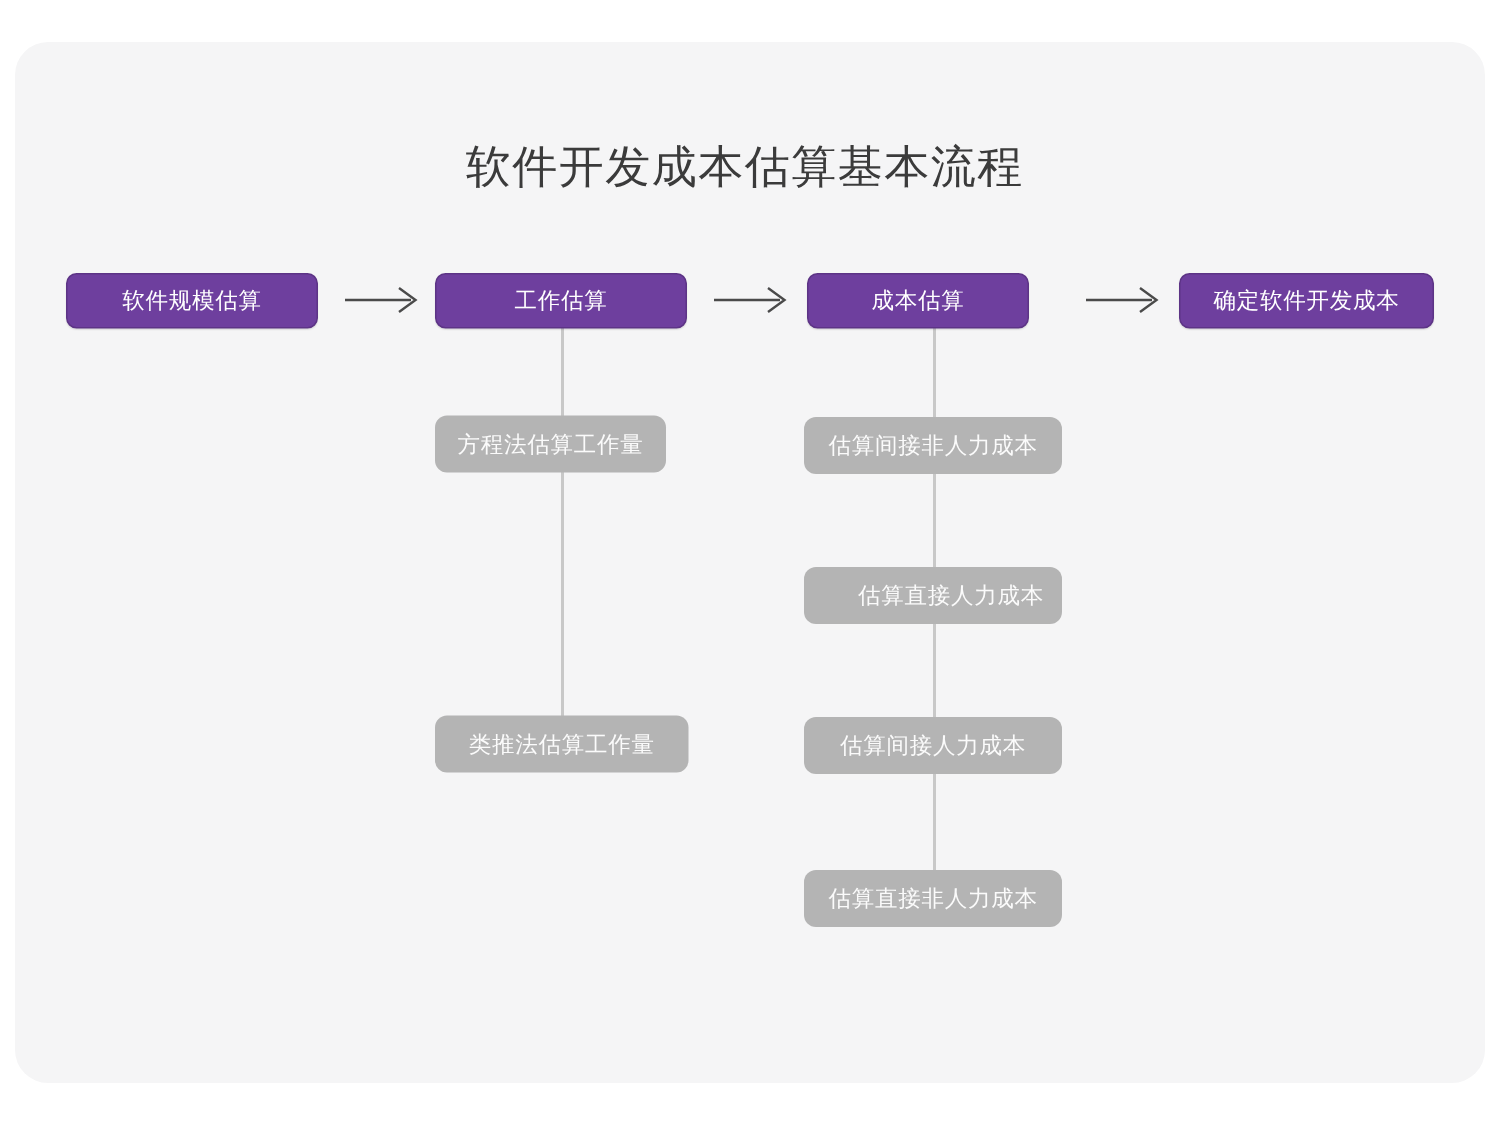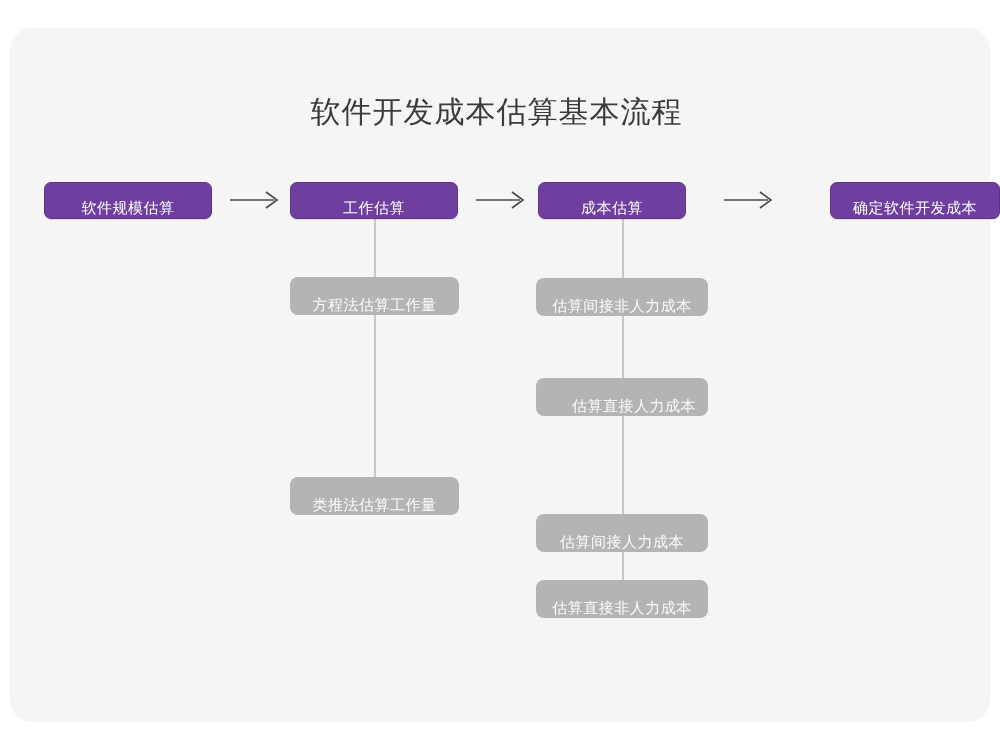--- a/index.html
+++ b/index.html
@@ -48,21 +48,21 @@
     position: absolute;
     width: 2px;
     background: #c8c8c8;
   }
 
   
   .node {
     position: absolute;
     box-sizing: border-box;
     display: flex;
-    align-items: flex-end;
+    align-items: center;
     justify-content: center;
     border-radius: 7px;
     color: #ffffff;
     white-space: nowrap;
   }
 
   .node.primary {
     background: #6e3f9e;
     border: 1px solid #5d3486;
     height: 37px;
@@ -120,42 +120,42 @@
 
   <div class="node primary" style="left:538px; top:182px; width:148px;">
     <span>成本估算</span>
   </div>
 
   <svg class="arrow" style="left:722px; top:188px; width:54px; height:24px;" viewBox="0 0 54 24">
     <line x1="2" y1="12" x2="46" y2="12" stroke="#4a4a4a" stroke-width="1.6"></line>
     <polyline points="38,4 49,12 38,20" fill="none" stroke="#4a4a4a" stroke-width="1.6"></polyline>
   </svg>
 
-  <div class="node primary" style="left:786px; top:182px; width:170px;margin-left:44px;">
+  <div class="node primary" style="left:786px; top:182px; width:170px;">
     <span>确定软件开发成本</span>
   </div>
 
-  <div class="node secondary" style="left:290px; top:277px; width:169px;">
+  <div class="node secondary" style="left:290px; top:277px; width:154px;">
     <span>方程法估算工作量</span>
   </div>
 
 
   <div class="node secondary" style="left:290px; top:477px; width:169px;">
     <span>类推法估算工作量</span>
   </div>
 
   <div class="node secondary" style="left:536px; top:278px; width:172px;">
     <span>估算间接非人力成本</span>
   </div>
 
   <div class="node secondary" style="left:536px; top:378px; width:172px;padding-left:24px;">
     <span>估算直接人力成本</span>
   </div>
 
-  <div class="node secondary" style="left:536px; top:478px; width:172px;margin-top:36px;">
+  <div class="node secondary" style="left:536px; top:478px; width:172px;">
     <span>估算间接人力成本</span>
   </div>
 
   <div class="node secondary" style="left:536px; top:580px; width:172px;">
     <span>估算直接非人力成本</span>
   </div>
 
 </div>
 
 </body></html>

